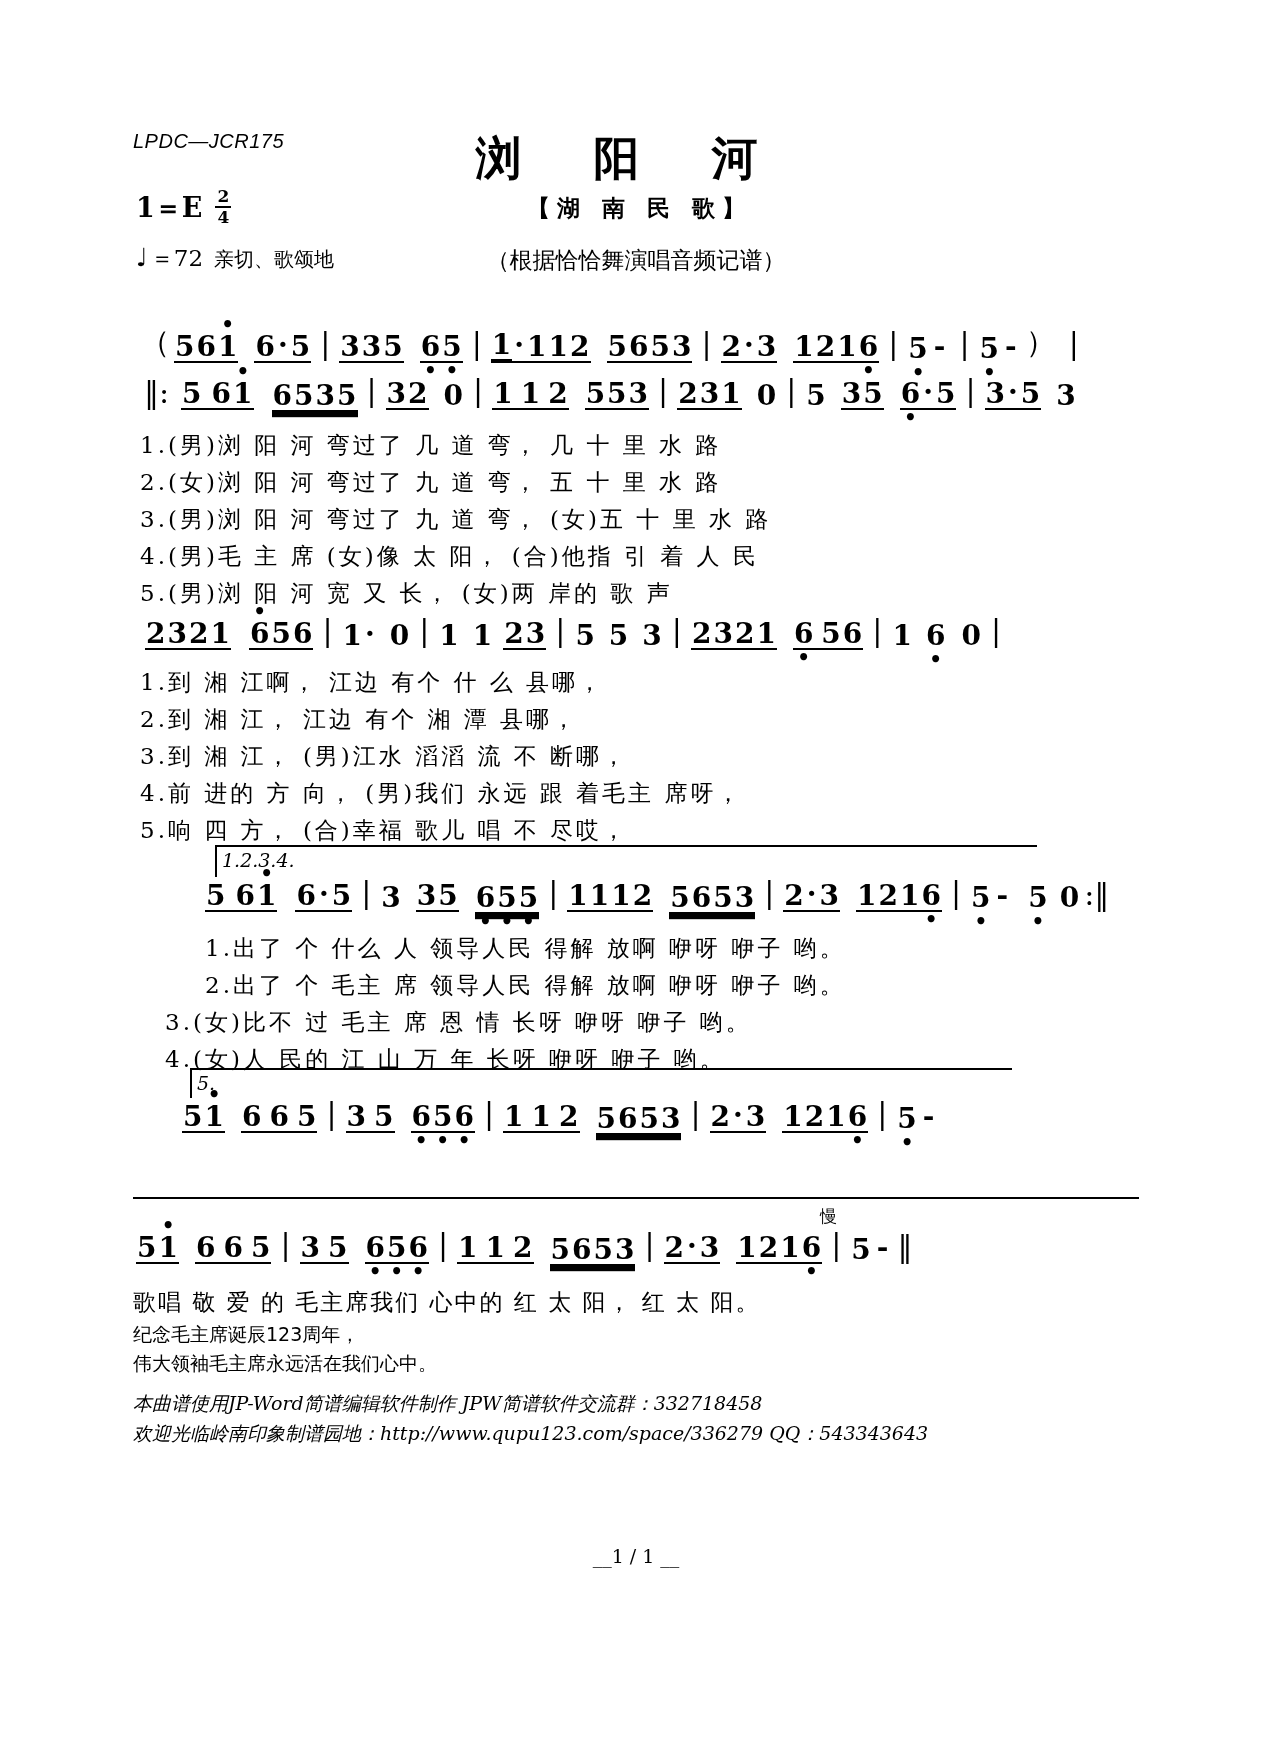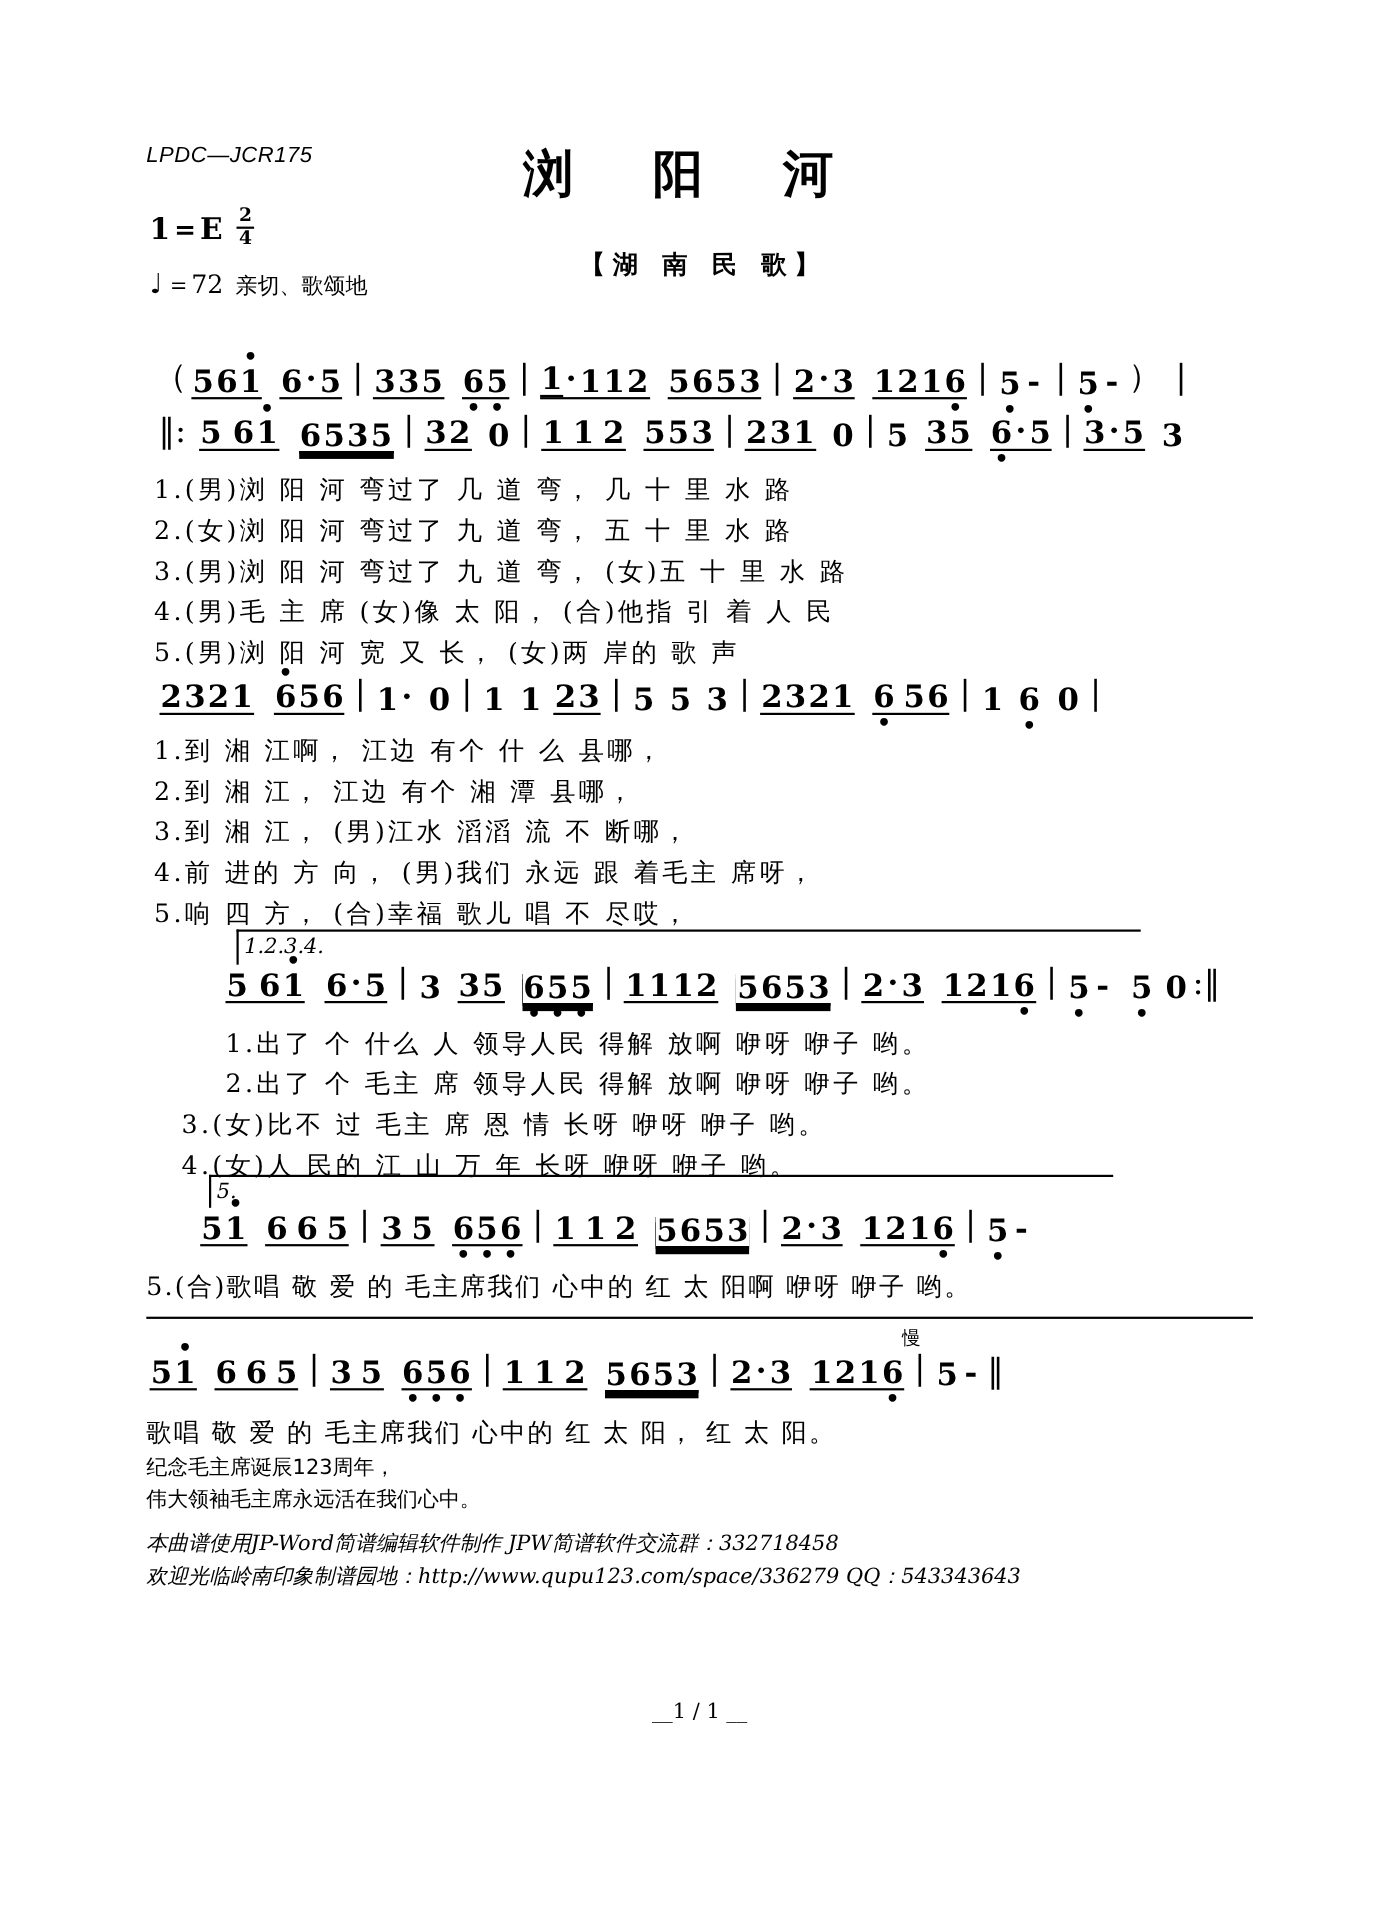--- a/index.html
+++ b/index.html
@@ -7,21 +7,21 @@
   .page{position:relative;width:1272px;height:1752px;}
 
   .catalog{position:absolute;left:133px;top:130px;font-family:"Liberation Sans",sans-serif;
            font-style:italic;font-size:20px;letter-spacing:.5px;}
 
   .title{position:absolute;left:0;top:128px;width:1233px;text-align:center;
          font-family:"DejaVu Serif",serif;font-weight:700;font-size:46px;letter-spacing:28px;
          text-indent:28px;}
   .subtitle{position:absolute;left:0;top:193px;width:1272px;text-align:center;
             font-family:"DejaVu Serif",serif;font-weight:700;font-size:23px;letter-spacing:7px;
-            text-indent:7px;margin-top:32px;}
+            text-indent:7px;}
   .source-note{position:absolute;left:0;top:245px;width:1272px;text-align:center;
                font-family:"DejaVu Serif",serif;font-size:23px;}
 
   .keyblock{position:absolute;left:136px;top:188px;font-family:"DejaVu Serif",serif;}
   .keyline{font-size:27px;font-weight:700;display:flex;align-items:flex-end;gap:4px;}
   .frac{display:inline-flex;flex-direction:column;align-items:center;font-size:17px;
         line-height:1;font-weight:700;margin-left:9px;}
   .frac .num{border-bottom:2px solid #000;padding:0 2px 1px;}
   .frac .den{padding:1px 2px 0;}
   .tempoline{margin-top:17px;font-size:23px;display:flex;align-items:baseline;gap:3px;}
@@ -69,20 +69,21 @@
 </style>
 </head>
 <body>
 
 <div class="page">
 
   <div class="catalog">LPDC—JCR175</div>
 
   <div class="title">浏 阳 河</div>
   <div class="subtitle">【湖 南 民 歌】</div>
+  <div class="source-note">（根据恰恰舞演唱音频记谱）</div>
 
   <div class="keyblock">
     <div class="keyline">
       <span>1＝E</span>
       <span class="frac">
         <span class="num">2</span>
         <span class="den">4</span>
       </span>
     </div>
     <div class="tempoline">
@@ -715,21 +716,20 @@
           </span>
       </span>
       <span class="bar">|</span>
       <span class="n">
           <span class="d">5</span>
           <span class="dn">•</span>
         </span>
       <span class="dash">-</span>
     </div>
 
-    <div class="lyr" style="left:133px;top:86px;letter-spacing:2px;">5.(合)歌唱 敬 爱 的   毛主席我们   心中的 红 太    阳啊 咿呀 咿子   哟。</div>
   </div>
 
   <div class="hline" style="left:133px;top:1197px;width:1006px;"></div>
 
   <div class="sys" style="top:1205px;">
     <div class="rit" style="left:820px;top:0;">慢</div>
 
     <div class="notes" style="margin-left:136px;margin-top:24px;">
       <span class="grp b1">
         <span class="n">

